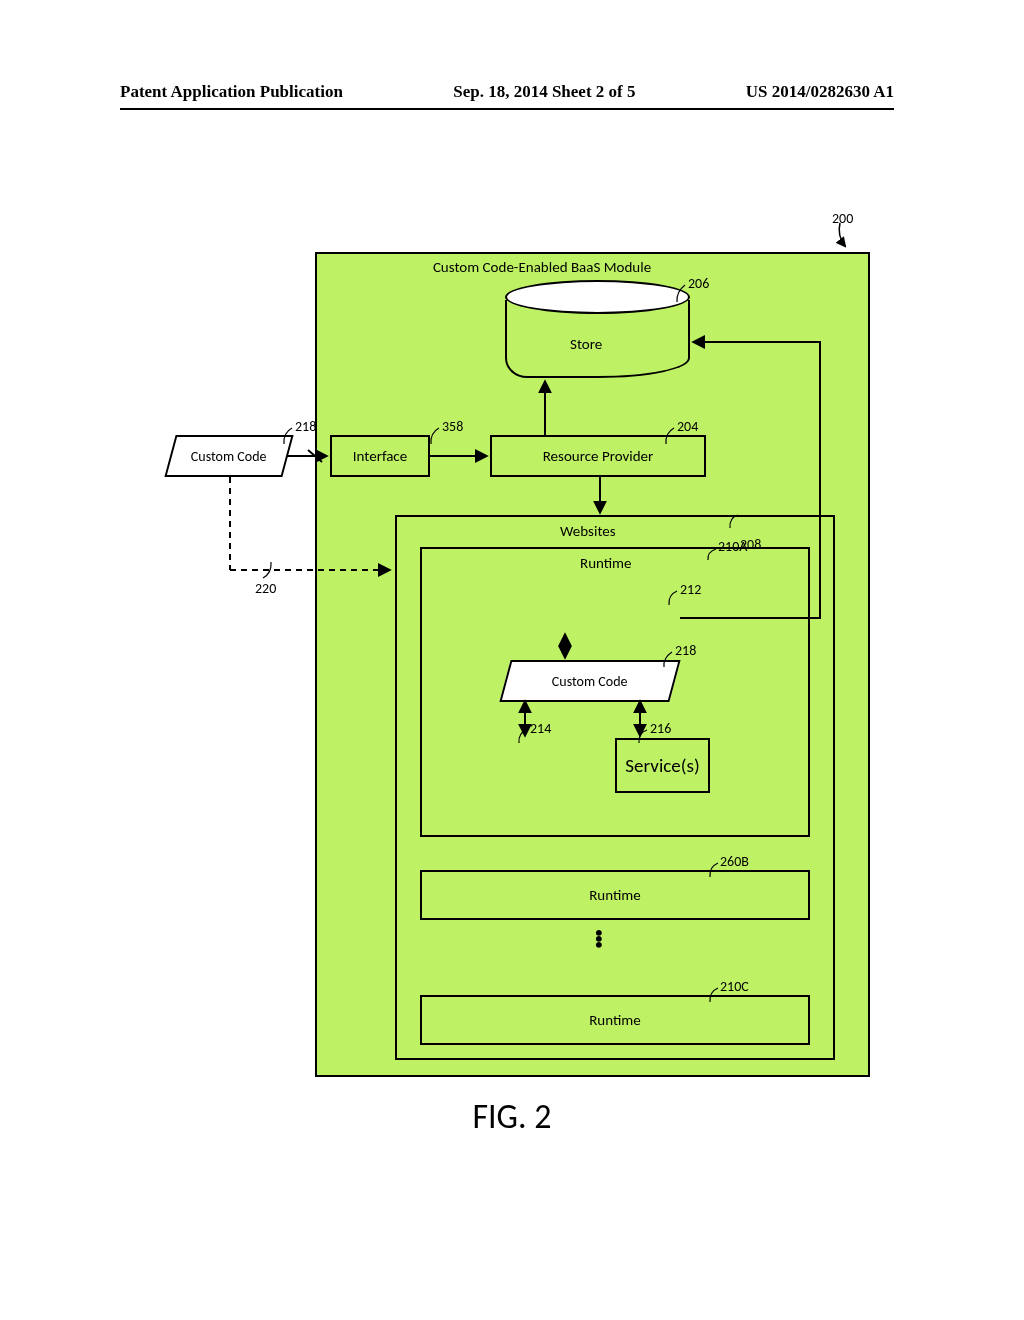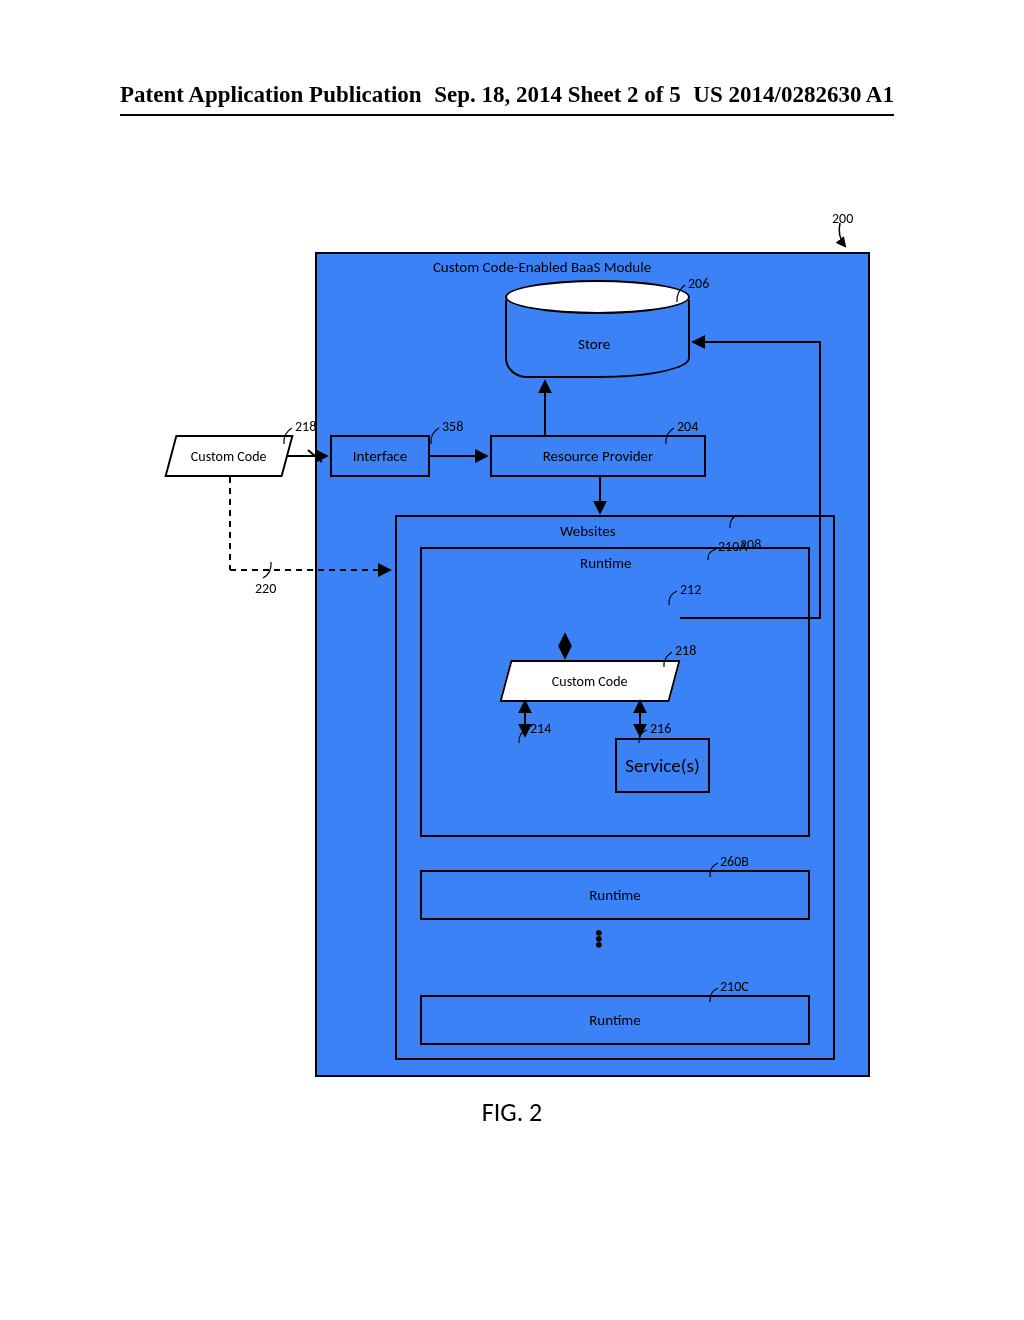--- a/index.html
+++ b/index.html
@@ -19,21 +19,21 @@
     width: 100%;
     height: 100%;
   }
   .header {
     position: absolute;
     top: 82px;
     left: 120px;
     right: 130px;
     display: flex;
     justify-content: space-between;
-    font-size: 23px;
+    font-size: 17px;
     font-weight: bold;
     border-bottom: 2px solid #000;
     padding-bottom: 6px;
   }
   .header-left, .header-center, .header-right {
     font-family: "Times New Roman", serif;
   }
 
   
   .diagram {
@@ -55,21 +55,21 @@
   }
   .box {
     position: absolute;
     border: 2px solid #000;
     text-align: center;
     font-family: Calibri, Arial, sans-serif;
     font-size: 15px;
     display: flex;
     align-items: center;
     justify-content: center;
-    background: #3b82f6;
+    background: #bef264;
   }
   
   .baas-module {
     left: 195px;
     top: 42px;
     width: 555px;
     height: 825px;
   }
   .baas-title {
     left: 302px;
@@ -95,21 +95,20 @@
     top: 70px;
     width: 185px;
     height: 34px;
     border: 2px solid #000;
     border-radius: 50%;
     background: white;
   }
   .store-label {
     left: 450px;
     top: 125px;
-    margin-left: 8px;
   }
   
   .interface {
     left: 210px;
     top: 225px;
     width: 100px;
     height: 42px;
   }
   
   .resprov {
@@ -233,21 +232,21 @@
     pointer-events:none;
   }
 
   .fig-caption {
     position: absolute;
     top: 1096px;
     left: 0;
     width: 100%;
     text-align: center;
     font-family: Calibri, Arial, sans-serif;
-    font-size: 26px;
+    font-size: 34px;
   }
 </style>
 </head>
 <body>
 
 <div class="page">
 
   <div class="header">
     <span class="header-left">Patent Application Publication</span>
     <span class="header-center">Sep. 18, 2014  Sheet 2 of 5</span>

